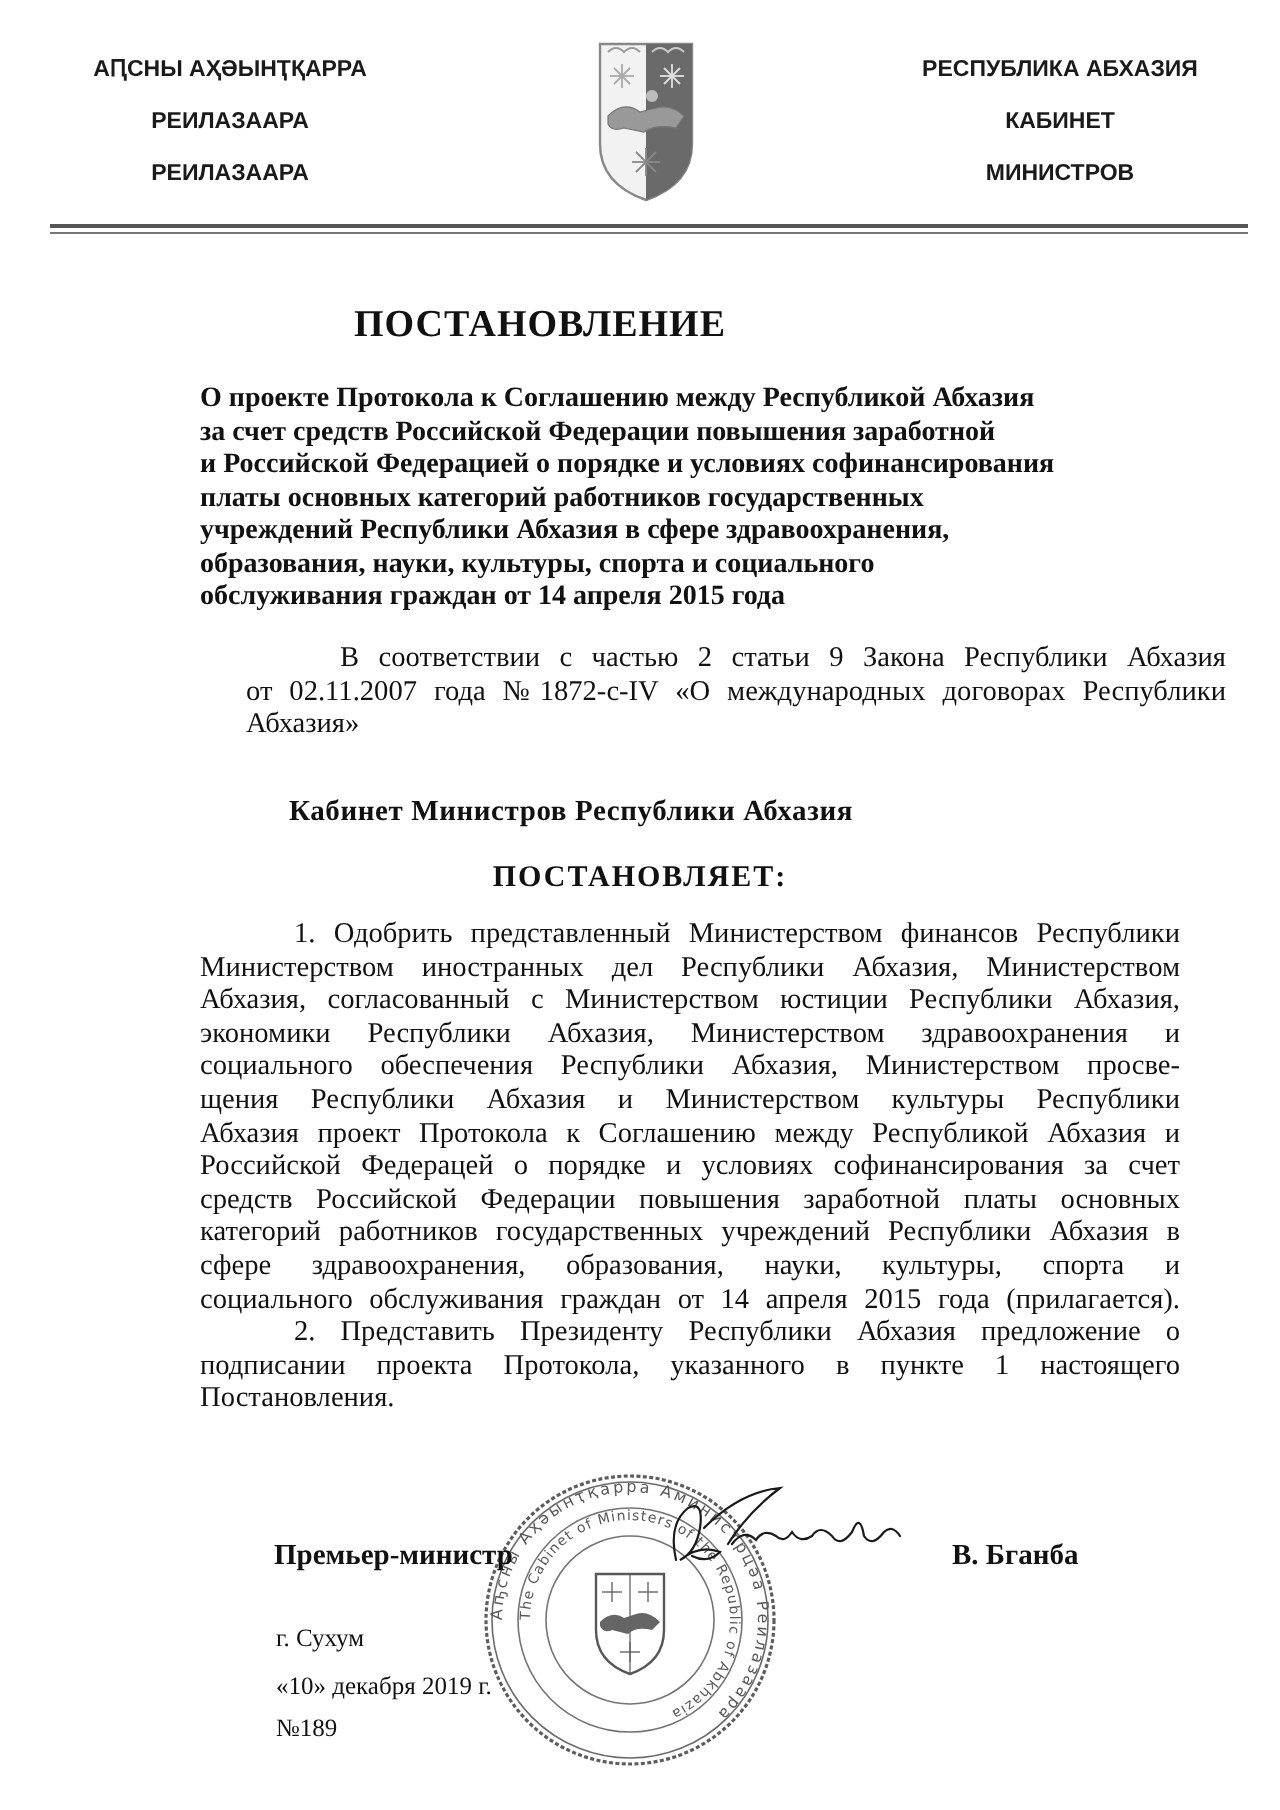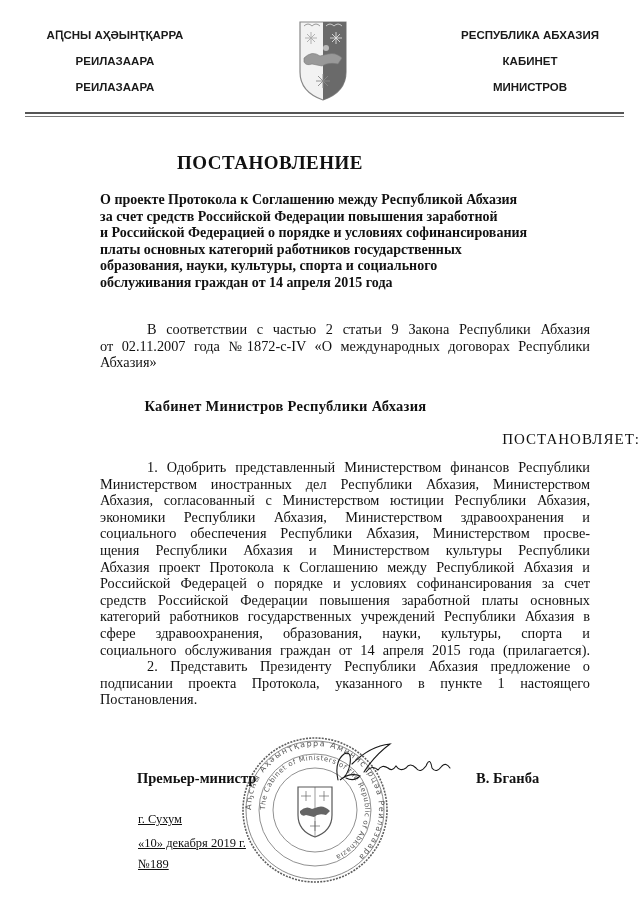--- a/index.html
+++ b/index.html
@@ -81,39 +81,39 @@
       text-align-last: justify;
       white-space: nowrap;
       height: 16.6px;
       overflow: visible;
     }
     .jline.last {
       text-align-last: left;
     }
     .indent { padding-left: 47px; }
 
-    .preamble { top: 321px; }
+    .preamble { top: 321px; margin-left: 23px; }
 
     .cabinet {
       position: absolute;
       top: 398px;
       left: 0;
       width: 571px;
       text-align: center;
       font-weight: bold;
       font-size: 14.5px;
       letter-spacing: 0.3px;
     }
     .resolves {
       position: absolute;
       top: 431px;
       left: 0;
       width: 640px;
-      text-align: right;
-      font-weight: normal;
+      text-align: center;
+      font-weight: bold;
       font-size: 15px;
       letter-spacing: 1px;
     }
 
     .items { top: 459px; }
 
     .seal {
       position: absolute;
       left: 236px;
       top: 735px;
@@ -140,21 +140,20 @@
       position: absolute;
       left: 476px;
       top: 770px;
       font-weight: bold;
       font-size: 14.5px;
     }
     .meta {
       position: absolute;
       left: 138px;
       font-size: 12.5px;
-      text-decoration: underline;
     }
     .meta-city { top: 812px; }
     .meta-date { top: 836px; }
     .meta-num { top: 818px; margin-top: 39px; }
   </style>
 </head>
 <body>
 
 <div class="header-col header-left">
   <div>АԤСНЫ АҲӘЫНҬҚАРРА</div>
@@ -198,20 +197,21 @@
 <div class="rule rule-1"></div>
 <div class="rule rule-2"></div>
 
 <div class="doc-title">ПОСТАНОВЛЕНИЕ</div>
 
 <div class="subject">
   <div>О проекте Протокола к Соглашению между Республикой Абхазия</div>
   <div>за счет средств Российской Федерации повышения заработной</div>
   <div>и Российской Федерацией о порядке и условиях софинансирования</div>
   <div>платы основных категорий работников государственных</div>
+  <div>учреждений Республики Абхазия в сфере здравоохранения,</div>
   <div>образования, науки, культуры, спорта и социального</div>
   <div>обслуживания граждан от 14 апреля 2015 года</div>
 </div>
 
 <div class="body-text preamble">
   <span class="jline indent">В соответствии с частью 2 статьи 9 Закона Республики Абхазия</span>
   <span class="jline">от 02.11.2007 года №1872-с-IV «О международных договорах Республики</span>
   <span class="jline last">Абхазия»</span>
 </div>
 

